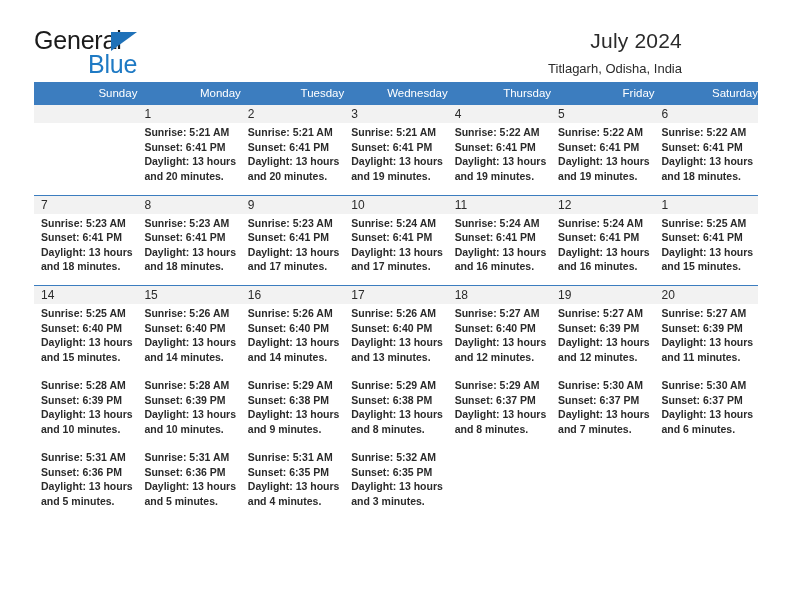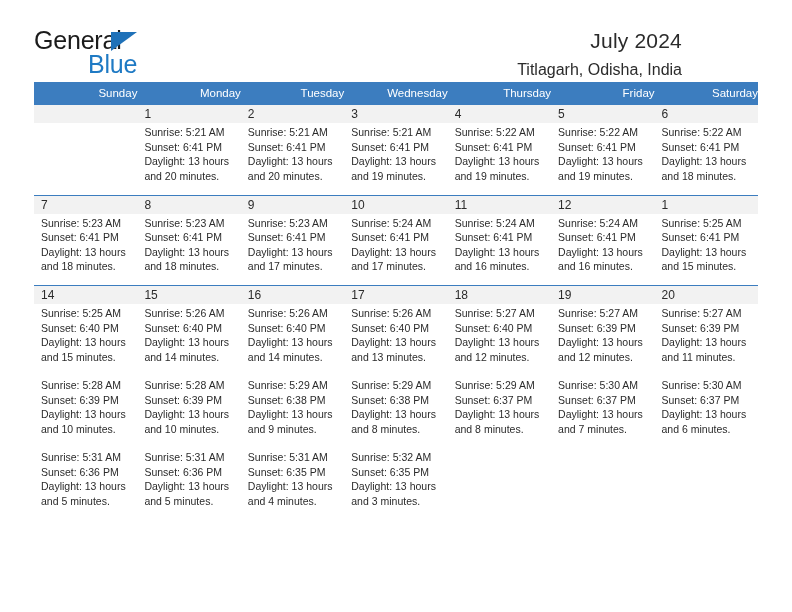--- a/index.html
+++ b/index.html
@@ -69,21 +69,21 @@
     padding-top: 2px;
   }
   .cal-title {
     font-size: 21px;
     font-weight: normal;
     color: #2b2b2b;
     line-height: 1.05;
     letter-spacing: 0.2px;
   }
   .cal-subtitle {
-    font-size: 16px;
+    font-size: 13px;
     color: #2b2b2b;
     margin-top: 9px;
   }
 
   
   .calendar {
     width: 724px;
     border-collapse: collapse;
     table-layout: fixed;
     margin-top: 6px;
@@ -118,20 +118,21 @@
     vertical-align: top;
     padding: 2px 6px 10px 7px;
     background: #ffffff;
     height: 72px;
   }
   .cell-lines {
     font-size: 10.5px;
     line-height: 14.6px;
     color: #2b2b2b;
     white-space: nowrap;
+    font-weight: bold;
   }
   .cell-lines div { white-space: nowrap; }
   td.empty .cell-lines { visibility: hidden; }
 </style>
 </head>
 <body>
 
 <div class="page">
 
   <div class="header">

